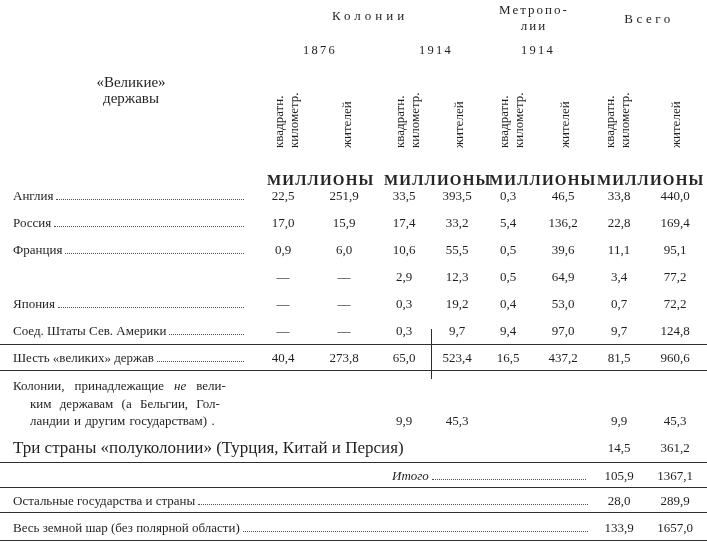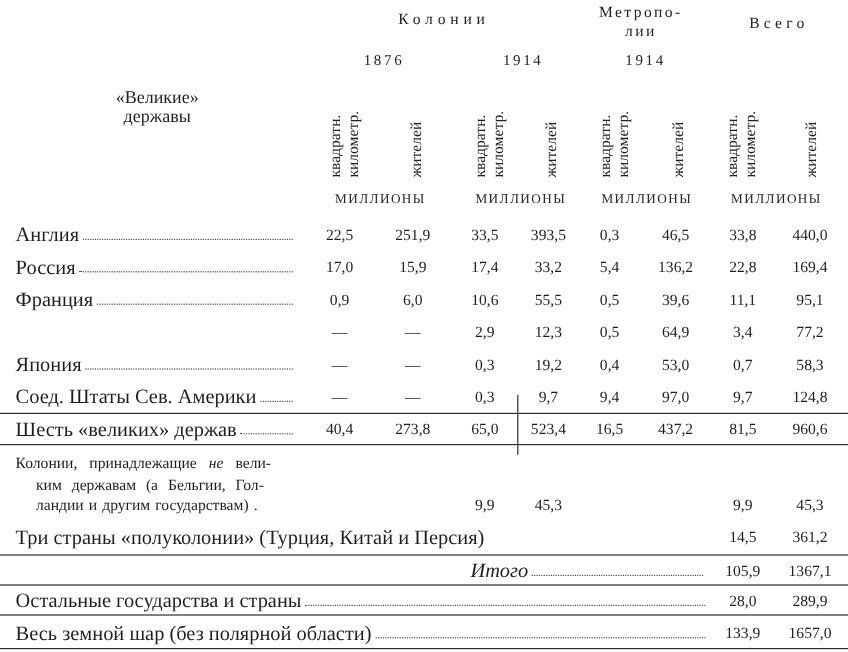--- a/index.html
+++ b/index.html
@@ -13,35 +13,35 @@
   .grp{font-size:13px;letter-spacing:4px;text-align:center;}
   .grp2{font-size:13px;letter-spacing:2px;text-align:center;line-height:16px;}
   .year{font-size:12.5px;letter-spacing:2.2px;width:60px;text-align:center;}
   
   .vpair,.vone{
     position:absolute;top:148px;transform-origin:0 0;transform:rotate(-90deg);
     font-size:13px;line-height:14.5px;white-space:nowrap;
   }
   .vpair div{white-space:nowrap;}
   .millions{
-    position:absolute;top:160px;width:100px;text-align:center;
-    font-size:11px;font-weight:400;letter-spacing:1.2px;text-transform:uppercase;color:#262626;
+    position:absolute;top:172px;width:100px;text-align:center;
+    font-size:15px;font-weight:700;letter-spacing:1.2px;text-transform:uppercase;color:#262626;
   }
   
   .hl{position:absolute;left:0;width:707px;height:1px;background:#2e2e2e;}
   .hl1{top:344px}.hl2{top:370px}.hl3{top:462px}.hl4{top:487px}.hl5{top:512px}.hl6{top:540px}
   .vtick{position:absolute;left:431px;top:329px;width:1px;height:50px;background:#2e2e2e;}
   
   .num{position:absolute;width:64px;text-align:center;font-size:13px;line-height:17px;}
   .k1{left:251px}.k2{left:312px}.k3{left:372px}.k4{left:425px}
   .k5{left:476px}.k6{left:531px}.k7{left:587px}.k8{left:643px}
   .y0{top:187px}.y1{top:214px}.y2{top:241px}.y3{top:268px}.y4{top:295px}.y5{top:322px}
   .yt{top:349px}.yoc{top:412px}.ysc{top:439px}.yit{top:467px}.yre{top:492px}.ywo{top:519px}
   
-  .lrow{position:absolute;display:flex;align-items:flex-end;font-size:17px;line-height:17px;}
+  .lrow{position:absolute;display:flex;align-items:flex-end;font-size:13px;line-height:17px;}
   .lrow .lbl{white-space:nowrap;}
   .dots{flex:1 1 auto;border-bottom:1.5px dotted #4f4f4f;margin:0 2px 4px 3px;min-width:8px;}
   .it{font-style:italic;}
   
   .block{position:absolute;left:13px;top:377px;width:240px;font-size:13px;line-height:17.5px;}
   .block .l1{display:flex;gap:10px;}
   .block .ind{padding-left:17px;word-spacing:5px;}
   .block .ind2{padding-left:17px;word-spacing:1px;}
 </style>
 </head>
@@ -148,21 +148,21 @@
     <span class="lbl">Япония</span>
       <span class="dots"></span>
   </div>
   <span class="num k1 y4">—</span>
   <span class="num k2 y4">—</span>
   <span class="num k3 y4">0,3</span>
   <span class="num k4 y4">19,2</span>
   <span class="num k5 y4">0,4</span>
   <span class="num k6 y4">53,0</span>
   <span class="num k7 y4">0,7</span>
-  <span class="num k8 y4">58,3</span>
+  <span class="num k8 y4">72,2</span>
 
   <div class="lrow y5" style="left:13px;width:233px;">
     <span class="lbl">Соед. Штаты Сев. Америки</span>
       <span class="dots"></span>
   </div>
   <span class="num k1 y5">—</span>
   <span class="num k2 y5">—</span>
   <span class="num k3 y5">0,3</span>
   <span class="num k4 y5">9,7</span>
   <span class="num k5 y5">9,4</span>

